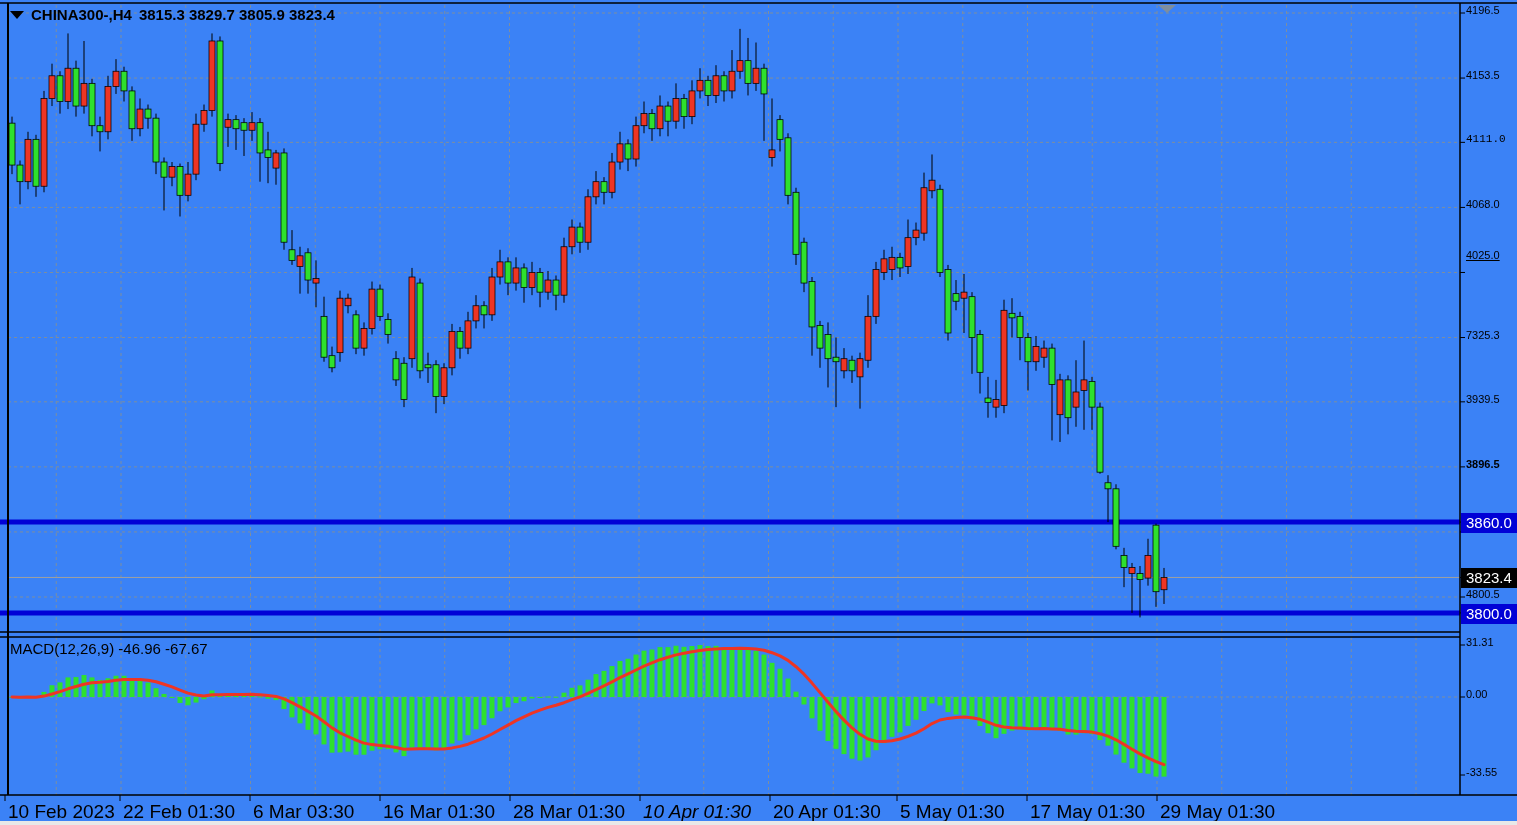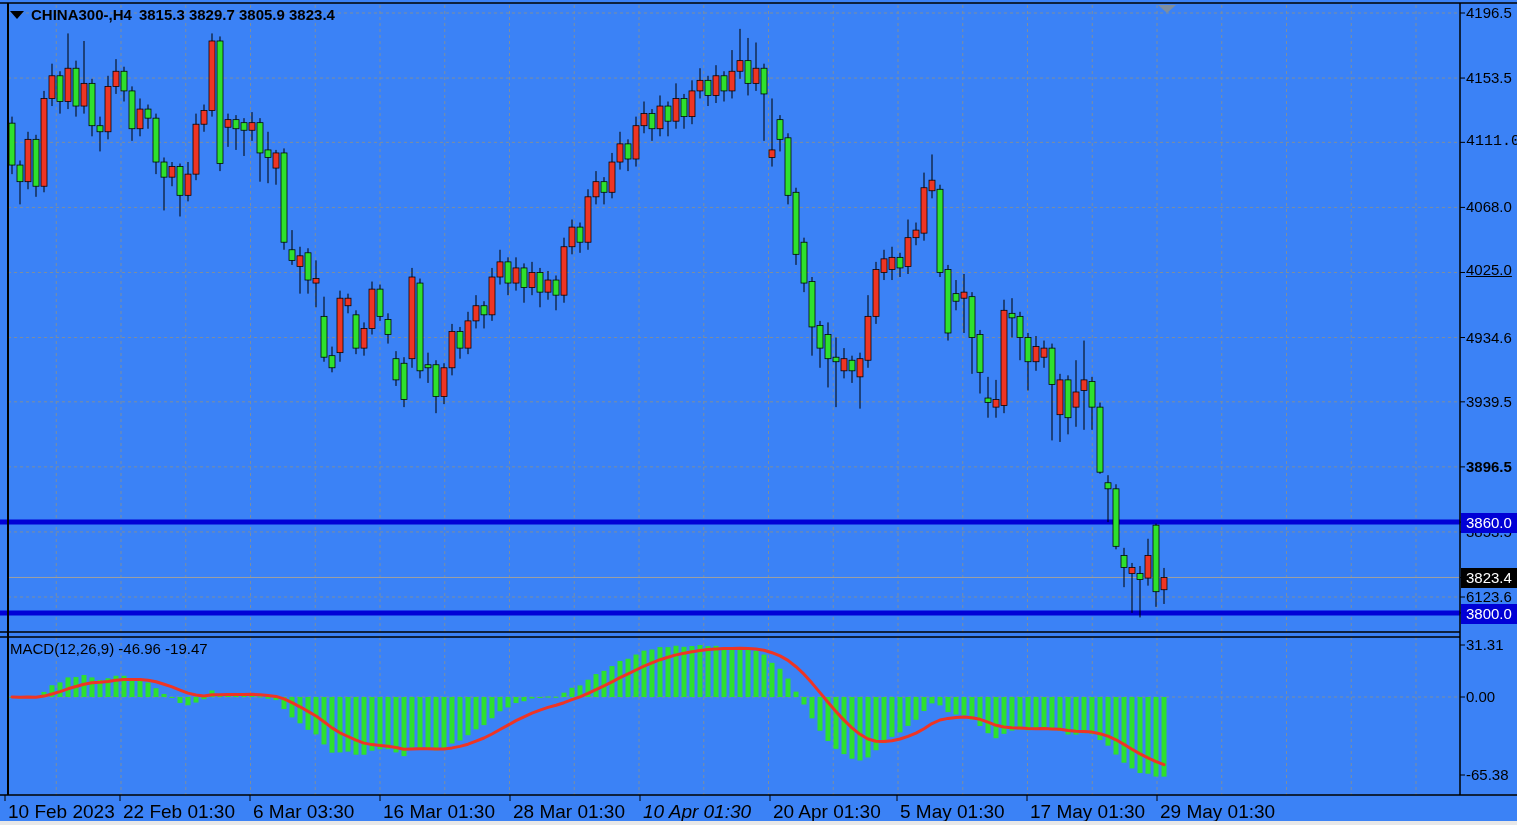--- a/index.html
+++ b/index.html
@@ -4,21 +4,21 @@
 <style>
   html,body{margin:0;padding:0;background:#e8e8e8;}
   #win{position:relative;width:1517px;height:825px;background:#3b82f6;overflow:hidden;
        font-family:"Liberation Sans","DejaVu Sans",sans-serif;}
   #chart-svg{position:absolute;left:0;top:0;}
   .hdr{position:absolute;left:10px;top:6px;font-size:15px;font-weight:bold;color:#000;
        white-space:pre;display:flex;align-items:center;gap:7px;}
   .tri-down{width:0;height:0;border-left:7px solid transparent;border-right:7px solid transparent;
        border-top:8px solid #000;display:inline-block;}
   .macd-lbl{position:absolute;left:10px;top:640px;font-size:15px;color:#000;}
-  .ax-lbl{position:absolute;left:1466px;font-size:15px;color:#000;white-space:nowrap;}
+  .ax-lbl{position:absolute;left:1466px;font-size:11px;color:#000;white-space:nowrap;}
   .tag{position:absolute;left:1461px;width:56px;height:20px;font-size:15px;color:#fff;
        line-height:20px;padding-left:5px;}
   .dt-lbl{position:absolute;top:801px;font-size:19px;color:#000;white-space:nowrap;}
   .strip-bottom{position:absolute;left:0;top:821px;width:1517px;height:4px;background:#e8e8e8;}
 </style>
 </head>
 <body>
 
 <div id="win">
   <svg id="chart-svg" width="1517" height="825">
@@ -548,36 +548,36 @@
       <line x1="770" y1="795" x2="770" y2="801" stroke="#000" stroke-width="1"></line>
       <line x1="897" y1="795" x2="897" y2="801" stroke="#000" stroke-width="1"></line>
       <line x1="1027" y1="795" x2="1027" y2="801" stroke="#000" stroke-width="1"></line>
       <line x1="1157" y1="795" x2="1157" y2="801" stroke="#000" stroke-width="1"></line>
     </svg>
 
   <div class="hdr">
     <span class="tri-down"></span><span>CHINA300-,H4</span><span>3815.3 3829.7 3805.9 3823.4</span>
   </div>
 
-  <div class="macd-lbl">MACD(12,26,9) -46.96 -19.47</div>
+  <div class="macd-lbl">MACD(12,26,9) -46.96 -67.67</div>
 
   <div id="labels-layer">
       <div class="ax-lbl" style="top: 4px;">4196.5</div>
       <div class="ax-lbl" style="top: 69.057px;">4153.5</div>
       <div class="ax-lbl" style="top: 133.358px; font-family: Liberation Mono, monospace;">4111.0</div>
       <div class="ax-lbl" style="top: 198.415px;">4068.0</div>
-      <div class="ax-lbl" style="top: 261px; text-decoration: underline;">4025.0</div>
-      <div class="ax-lbl" style="top: 328.528px;">4934.6</div>
+      <div class="ax-lbl" style="top: 249px; text-decoration: underline;">4025.0</div>
+      <div class="ax-lbl" style="top: 328.528px;">7325.3</div>
       <div class="ax-lbl" style="top: 392.829px;">3939.5</div>
       <div class="ax-lbl" style="top: 457.886px; font-weight: bold;">3896.5</div>
       <div class="ax-lbl" style="top: 522.943px;">3853.5</div>
-      <div class="ax-lbl" style="top: 588px;">6123.6</div>
+      <div class="ax-lbl" style="top: 588px;">4800.5</div>
       <div class="ax-lbl" style="top: 636px;">31.31</div>
       <div class="ax-lbl" style="top: 688px;">0.00</div>
-      <div class="ax-lbl" style="top: 766px;">-65.38</div>
+      <div class="ax-lbl" style="top: 766px;">-33.55</div>
       <div class="tag" style="top: 513.109px; background: rgb(1, 1, 214);">3860.0</div>
       <div class="tag" style="top: 568.483px; background: rgb(0, 0, 0);">3823.4</div>
       <div class="tag" style="top: 603.886px; background: rgb(1, 1, 214);">3800.0</div>
       <div class="dt-lbl" style="left: 8px;">10 Feb 2023</div>
       <div class="dt-lbl" style="left: 123px;">22 Feb 01:30</div>
       <div class="dt-lbl" style="left: 253px;">6 Mar 03:30</div>
       <div class="dt-lbl" style="left: 383px;">16 Mar 01:30</div>
       <div class="dt-lbl" style="left: 513px;">28 Mar 01:30</div>
       <div class="dt-lbl" style="left: 643px; font-style: italic;">10 Apr 01:30</div>
       <div class="dt-lbl" style="left: 773px;">20 Apr 01:30</div>

